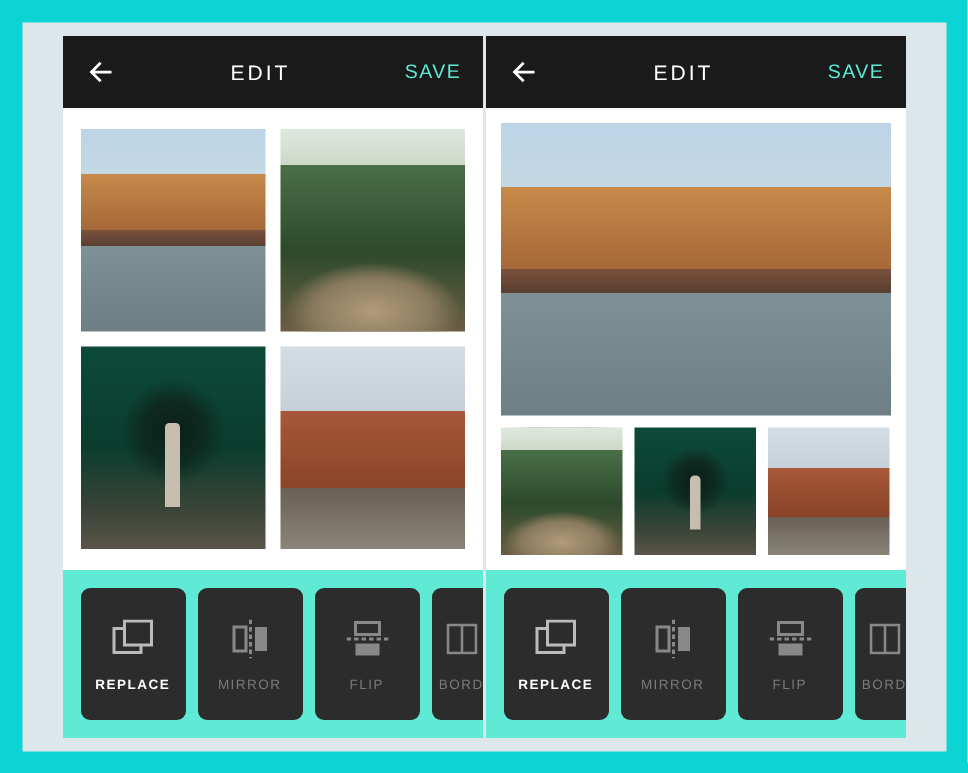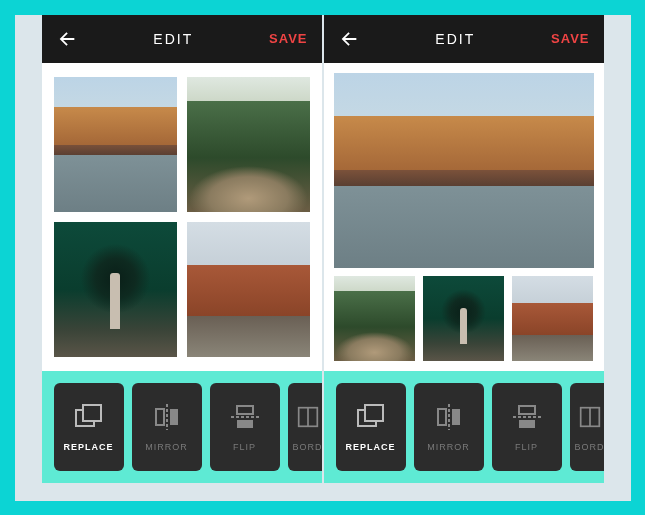--- a/index.html
+++ b/index.html
@@ -11,21 +11,21 @@
     align-items: center;
     justify-content: center;
     font-family: -apple-system, Helvetica, Arial, sans-serif;
     overflow: hidden;
   }
   .outer {
     background: #dce6eb;
     width: 616px;
     height: 486px;
     display: flex;
-    align-items: flex-start;
+    align-items: center;
     justify-content: center;
     gap: 2px;
   }
   .phone {
     width: 280px;
     height: 468px;
     background: #fff;
     display: flex;
     flex-direction: column;
     overflow: hidden;
@@ -40,24 +40,24 @@
     flex-shrink: 0;
   }
   .topbar .back svg { display: block; }
   .topbar .title {
     color: #fff;
     font-size: 14px;
     letter-spacing: 2px;
     font-weight: 500;
   }
   .topbar .save {
-    color: #ef4444;
+    color: #5eead4;
     font-size: 13px;
     letter-spacing: 1px;
-    font-weight: 700;
+    font-weight: 400;
   }
   .canvas {
     flex: 1;
     background: #fff;
     position: relative;
     overflow: hidden;
   }
   
   .grid2x2 {
     display: grid;

